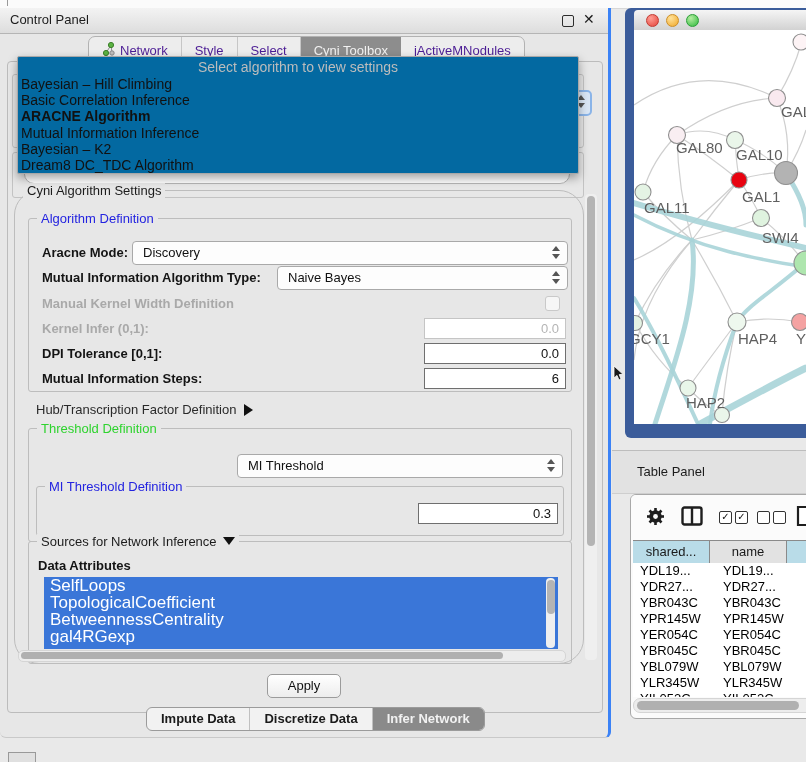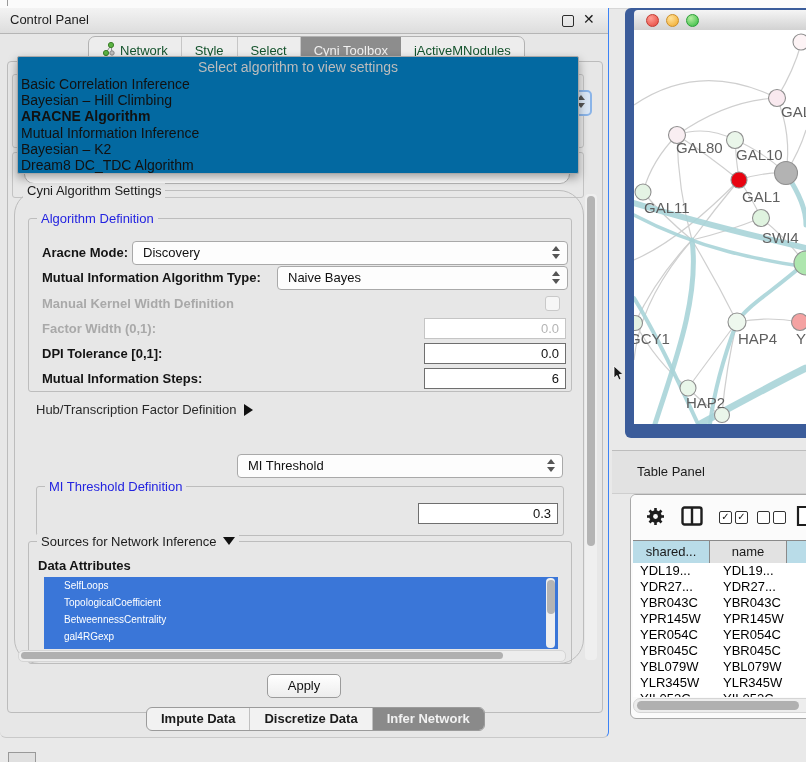--- a/index.html
+++ b/index.html
@@ -3,31 +3,31 @@
 <meta charset="utf-8">
 <style>
   html,body{margin:0;padding:0;}
   body{width:806px;height:762px;position:relative;overflow:hidden;background:#e9e9e9;
        font-family:"Liberation Sans","DejaVu Sans",sans-serif;-webkit-font-smoothing:antialiased;}
   .abs{position:absolute;}
   
   .top-strip{left:0;top:0;width:806px;height:8px;background:#fbfbfb;border-bottom:1px solid #d7d7d7;}
   .top-tick{left:7px;top:0;width:1px;height:6px;background:#9a9a9a;}
   
-  .cp{left:0;top:8px;width:608px;height:729px;background:#e7e7e7;border-right:1px solid #3b82f6;
+  .cp{left:0;top:8px;width:608px;height:729px;background:#e7e7e7;border-right:3px solid #3b82f6;
       border-bottom:1px solid #c9c9c9;border-radius:0 0 6px 6px;}
   .cp-titlebar{left:0;top:0;width:608px;height:25px;background:linear-gradient(#f3f3f3,#dddddd);
       border-bottom:1px solid #b5b5b5;}
   .cp-title{left:10px;top:4px;font-size:13px;color:#1c1c1c;}
   .float-ic{left:562px;top:7px;width:10px;height:10px;border:1.5px solid #2d2d2d;border-radius:2px;cursor:pointer;}
   .close-ic{left:583px;top:3px;font-size:14px;font-weight:bold;color:#1c1c1c;cursor:pointer;}
   
   .tabstrip{left:88px;top:28px;height:26px;display:flex;border:1px solid #b2b2b2;border-radius:7px;
       overflow:hidden;background:#ededed;}
-  .tab{display:flex;align-items:center;gap:5px;padding:0 13px;font-size:13px;color:#14532d;
+  .tab{display:flex;align-items:center;gap:5px;padding:0 13px;font-size:13px;color:#4c1d95;
       border-right:1px solid #c6c6c6;cursor:pointer;}
   .tab:last-child{border-right:none;}
   .tab.sel{background:#8d8d8d;color:#f2f2f2;border-right:none;}
   
   .frag{border:1px solid #c3c3c3;border-radius:3px;background:#e7e7e7;}
   .frag-nub{border:2px solid #8ab4e8;border-radius:5px;background:#d9e6f5;}
   .frag-combo{border:1px solid #b5b5b5;border-radius:10px;background:#fdfdfd;}
   
   .popup{left:17px;top:48px;width:560px;height:116px;background:#0369a1;border:1px solid #a8a8a8;
       border-radius:2px;box-shadow:0 4px 10px rgba(0,0,0,.35);z-index:30;}
@@ -54,21 +54,21 @@
   .field{background:#ffffff;border:1px solid #6f6f6f;font-size:13px;color:#111;text-align:right;
       padding-right:6px;line-height:19px;}
   .field.dis{border:1px solid #c5c5c5;color:#b5b5b5;}
   .cb{width:13px;height:13px;border:1px solid #c9c9c9;border-radius:3px;background:#f6f6f6;cursor:pointer;}
   .arrow-r{display:inline-block;width:0;height:0;border-top:6px solid transparent;border-bottom:6px solid transparent;
       border-left:9px solid #111;vertical-align:-2px;margin-left:8px;}
   .arrow-d{display:inline-block;width:0;height:0;border-left:6px solid transparent;border-right:6px solid transparent;
       border-top:8px solid #111;vertical-align:1px;margin-left:6px;}
   
   .attr-list{background:#3a76d8;overflow:hidden;}
-  .attr-item{font-size:10px;color:#ffffff;line-height:17px;padding-left:20px;cursor:pointer;white-space:nowrap;}
+  .attr-item{font-size:17px;color:#ffffff;line-height:17px;padding-left:6px;cursor:pointer;white-space:nowrap;}
   .vscroll{background:#efefef;border-radius:4px;}
   .vthumb{position:absolute;background:#b4b4b4;border-radius:4px;}
   .hscroll{background:#ededed;border:1px solid #d5d5d5;border-radius:5px;}
   .hthumb{position:absolute;background:#b0b0b0;border-radius:4px;}
   
   .apply{left:267px;top:666px;width:72px;height:22px;background:linear-gradient(#ffffff,#ededed);
       border:1px solid #9b9b9b;border-radius:5px;font-size:13px;color:#111;text-align:center;line-height:21px;cursor:pointer;}
   .btabs{left:146px;top:699px;height:22px;display:flex;border:1px solid #9b9b9b;border-radius:6px;
       overflow:hidden;background:#f2f2f2;}
   .btab{padding:0 14px;font-size:13px;font-weight:bold;color:#1b1b1b;line-height:21px;
@@ -151,22 +151,22 @@
     <span class="spin" style="right:4px;top:3px;">
         <b></b>
         <i></i>
       </span>
   </div>
   <div class="abs frag" style="left:12px;top:144px;width:570px;height:44px;"></div>
   <div class="abs frag-combo" style="left:24px;top:150px;width:544px;height:24px;"></div>
 
   <div class="abs popup">
     <span class="ph">Select algorithm to view settings</span>
+    <span class="it">Bayesian – Hill Climbing</span>
     <span class="it">Basic Correlation Inference</span>
-    <span class="it">Bayesian – Hill Climbing</span>
     <span class="it sel">ARACNE Algorithm</span>
     <span class="it">Mutual Information Inference</span>
     <span class="it">Bayesian – K2</span>
     <span class="it">Dream8 DC_TDC Algorithm</span>
   </div>
 
   <div class="abs group" style="left:14px;top:182px;width:568px;height:472px;border-radius:25px;">
     <span class="gtitle">Cyni Algorithm Settings</span>
   </div>
 
@@ -184,37 +184,40 @@
   <span class="abs lbl" style="left:42px;top:262px;">Mutual Information Algorithm Type:</span>
   <div class="abs combo" style="left:277px;top:258px;width:279px;height:22px;">
     <span>Naive Bayes</span>
     <span class="spin">
         <b></b>
         <i></i>
       </span>
   </div>
   <span class="abs lbl dis" style="left:42px;top:288px;">Manual Kernel Width Definition</span>
   <div class="abs cb" style="left:545px;top:288px;"></div>
-  <span class="abs lbl dis" style="left:42px;top:313px;">Factor Width (0,1):</span>
+  <span class="abs lbl dis" style="left:42px;top:313px;">Kernel Infer (0,1):</span>
   <div class="abs field dis" style="left:424px;top:310px;width:134px;height:19px;">
     <span>0.0</span>
   </div>
   <span class="abs lbl" style="left:42px;top:338px;">DPI Tolerance [0,1]:</span>
   <div class="abs field" style="left:424px;top:335px;width:134px;height:19px;">
     <span>0.0</span>
   </div>
   <span class="abs lbl" style="left:42px;top:363px;">Mutual Information Steps:</span>
   <div class="abs field" style="left:424px;top:360px;width:134px;height:19px;">
     <span>6</span>
   </div>
 
   <div class="abs" style="left:36px;top:392px;">
     <span class="lbl plain" style="font-size:13px;">Hub/Transcription Factor Definition</span><span class="arrow-r"></span>
   </div>
 
+  <div class="abs group" style="left:28px;top:420px;width:542px;height:112px;">
+    <span class="gtitle green">Threshold Definition</span>
+  </div>
   <div class="abs combo" style="left:237px;top:446px;width:314px;height:22px;">
     <span>MI Threshold</span>
     <span class="spin">
         <b></b>
         <i></i>
       </span>
   </div>
   <div class="abs group" style="left:36px;top:478px;width:526px;height:48px;">
     <span class="gtitle blue">MI Threshold Definition</span>
   </div>

